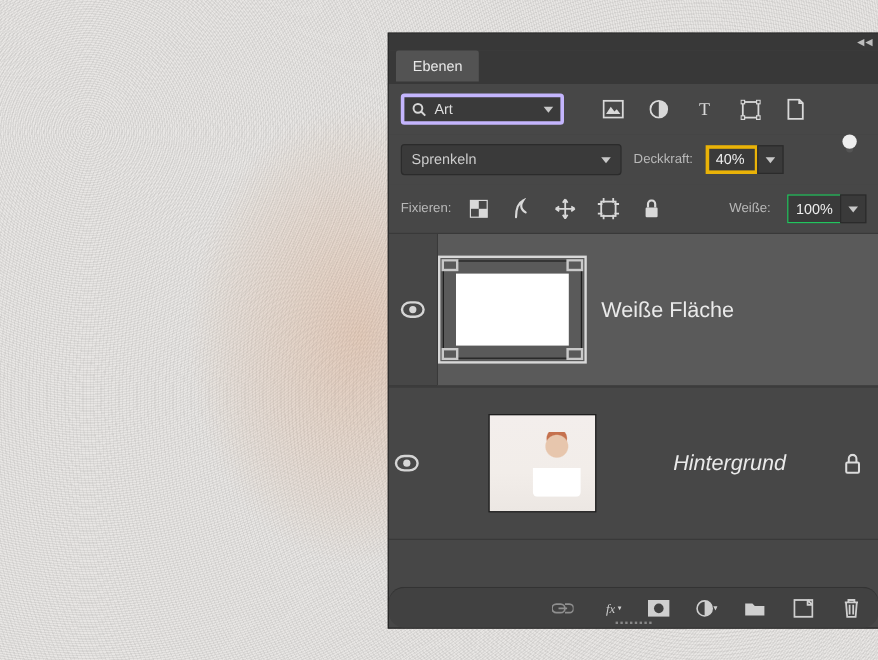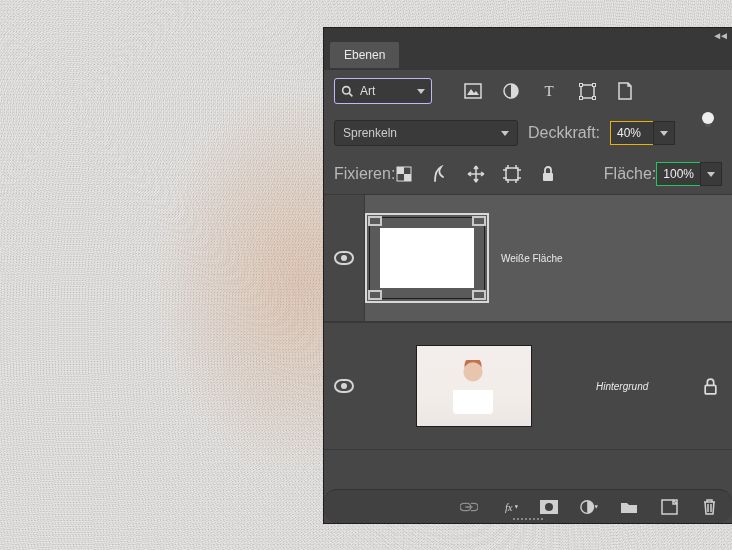--- a/index.html
+++ b/index.html
@@ -76,23 +76,23 @@
     align-items: center;
     padding: 8px 10px;
     gap: 10px;
     background: #535353;
   }
   .filter-row, .blend-row { background: #474747; }
   .filter-search {
     display: flex;
     align-items: center;
     background: #3a3a3a;
-    border: 1px solid #c4b5fd;
+    border: 3px solid #c4b5fd;
     border-radius: 3px;
-    width: 98px;
+    width: 136px;
     height: 26px;
     padding: 0 6px;
     gap: 6px;
   }
   .filter-search span.label {
     flex: 1;
     color: #ddd;
   }
   .chev {
     width: 0; height: 0;
@@ -114,42 +114,43 @@
   }
   .blend-select {
     display: flex; align-items: center;
     background: #3a3a3a;
     border: 1px solid #2b2b2b;
     border-radius: 3px;
     width: 184px; height: 26px;
     padding: 0 8px;
     justify-content: space-between;
   }
-  .label-dim { color: #b9b9b9; font-size: 16px; }
+  .label-dim { color: #b9b9b9; font-size: 11px; }
   .num-field {
     display: flex; align-items: center;
     background: #3a3a3a;
-    border: 1px solid #eab308;
+    border: 3px solid #eab308;
     height: 24px;
     padding: 0 6px;
     color: #eee;
     min-width: 44px;
     justify-content: flex-start;
   }
   .num-field.plain { border: 1px solid #22c55e; }
   .chev-box {
     width: 22px; height: 24px;
     background: #3a3a3a;
     border: 1px solid #2b2b2b;
     display: flex; align-items: center; justify-content: center;
     margin-left: -1px;
   }
   .lock-row {
     display: flex; align-items: center;
     padding: 8px 10px;
+    gap: 14px;
     background: #474747;
   }
   .lock-icons { display: flex; gap: 18px; align-items: center; }
   .layer-list {
     flex: 1;
     background: #474747;
     overflow: hidden;
   }
   .layer-item {
     display: flex;
@@ -198,21 +199,21 @@
       radial-gradient(circle at 50% 10%, #c5714e 0 8px, transparent 9px),
       linear-gradient(#fff,#fff);
     background-repeat: no-repeat;
     background-size: 100% 100%, 100% 100%, 40px 26px;
     background-position: 0 0, 0 0, 0 30px;
     border-radius: 4px;
   }
   .layer-name {
     margin-left: 16px;
     color: #eaeaea;
-    font-size: 10px;
+    font-size: 18px;
   }
   .layer-name.italic { font-style: italic; }
   .lock-badge {
     margin-left: auto; margin-right: 14px;
     color: #dcdcdc;
   }
   .panel-footer {
     height: 34px;
     background: #414141;
     display: flex;
@@ -338,21 +339,21 @@
             <path d="M5 0 v4 M13 0 v4 M5 14 v4 M13 14 v4 M0 5 h4 M0 13 h4 M14 5 h4 M14 13 h4" stroke="#d9d9d9" stroke-width="1.5"></path>
           </svg>
       </span>
       <span class="ficon">
         <svg width="14" height="16" viewBox="0 0 14 16">
             <rect x="2" y="7" width="10" height="8" rx="1" fill="#d9d9d9"></rect>
             <path d="M4 7 V4 a3 3 0 0 1 6 0 V7" fill="none" stroke="#d9d9d9" stroke-width="1.8"></path>
           </svg>
       </span>
     </div>
-    <span class="label-dim" style="margin-left:auto">Fläche:</span>
+    <span class="label-dim" style="margin-left:auto">Weiße:</span>
     <div style="display:flex">
       <div class="num-field plain">
         <span>100%</span>
       </div>
       <div class="chev-box">
           <span class="chev"></span>
         </div>
     </div>
   </div>
 

